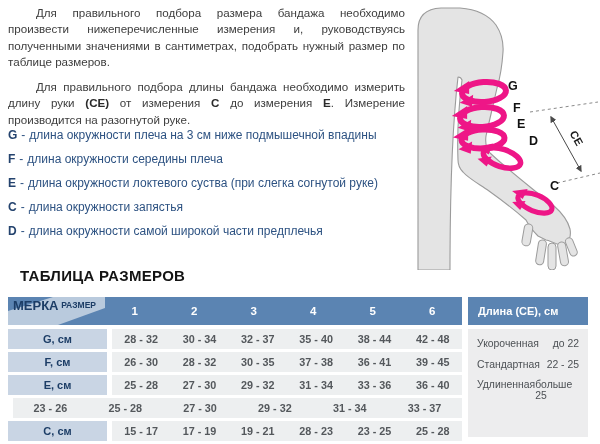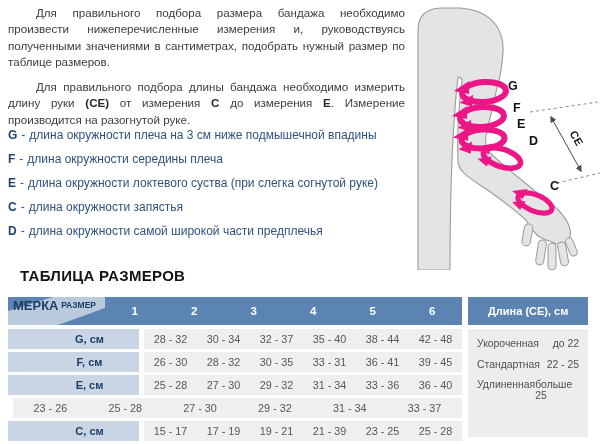--- a/index.html
+++ b/index.html
@@ -46,29 +46,29 @@
   .corner svg{position:absolute;left:0;top:0;width:100%;height:100%;}
   .corner-dark{fill:var(--header-blue);}
   .corner-top{position:absolute;top:3px;right:9px;font-size:8.5px;font-weight:bold;color:var(--navy);}
   .corner-bot{position:absolute;bottom:12px;left:5px;font-size:13px;font-weight:bold;color:var(--navy);}
   .hdr-band{flex:1;display:flex;background:var(--header-blue);}
   .hdr-cell{flex:1;display:flex;align-items:center;justify-content:center;
             color:#fff;font-weight:bold;font-size:11.5px;}
   .data-row{display:flex;height:20px;margin-top:3px;}
   .data-row.first{margin-top:4px;}
   .row-label{width:99px;background:var(--row-label-blue);color:var(--navy);font-weight:bold;
-             font-size:11px;display:flex;align-items:center;justify-content:center;padding-left:32px;}
-  .row-cells{flex:1;display:flex;background:var(--cell-gray);margin-left:5px;}
+             font-size:11px;display:flex;align-items:center;justify-content:center;}
+  .row-cells{flex:1;display:flex;background:var(--cell-gray);margin-left:5px;font-weight:bold;}
   .cell{flex:1;display:flex;align-items:center;justify-content:center;
         font-size:10.8px;color:var(--value-gray);}
 
   
   .length-panel{position:absolute;left:468px;top:297px;width:120px;}
   .lp-hdr{height:28px;background:var(--header-blue);color:#fff;font-weight:bold;font-size:11px;
-          display:flex;align-items:center;padding-left:20px;box-sizing:border-box;}
+          display:flex;align-items:center;padding-left:10px;box-sizing:border-box;}
   .lp-body{margin-top:4px;background:var(--panel-gray);height:108px;
            padding:9px 9px 0 9px;box-sizing:border-box;}
   .lp-row{display:flex;justify-content:space-between;align-items:baseline;
           font-size:10.4px;color:#4c5054;margin-bottom:9.5px;}
 </style>
 </head>
 <body>
 
 <div class="intro">
   <p>Для правильного подбора размера бандажа необходимо произвести нижеперечисленные измерения и, руководствуясь полученными значениями в сантиметрах, подобрать нужный размер по таблице размеров.</p>
@@ -176,21 +176,21 @@
       <div class="cell">42 - 48</div>
     </div>
   </div>
 
   <div class="data-row">
     <div class="row-label">F, см</div>
     <div class="row-cells">
       <div class="cell">26 - 30</div>
       <div class="cell">28 - 32</div>
       <div class="cell">30 - 35</div>
-      <div class="cell">33 - 31</div>
+      <div class="cell">37 - 38</div>
       <div class="cell">36 - 41</div>
       <div class="cell">39 - 45</div>
     </div>
   </div>
 
   <div class="data-row">
     <div class="row-label">E, см</div>
     <div class="row-cells">
       <div class="cell">25 - 28</div>
       <div class="cell">27 - 30</div>
@@ -211,21 +211,21 @@
       <div class="cell">33 - 37</div>
     </div>
   </div>
 
   <div class="data-row">
     <div class="row-label">C, см</div>
     <div class="row-cells">
       <div class="cell">15 - 17</div>
       <div class="cell">17 - 19</div>
       <div class="cell">19 - 21</div>
-      <div class="cell">21 - 39</div>
+      <div class="cell">28 - 23</div>
       <div class="cell">23 - 25</div>
       <div class="cell">25 - 28</div>
     </div>
   </div>
 </div>
 
 <div class="length-panel">
   <div class="lp-hdr">Длина (СЕ), см</div>
   <div class="lp-body">
     <div class="lp-row">

